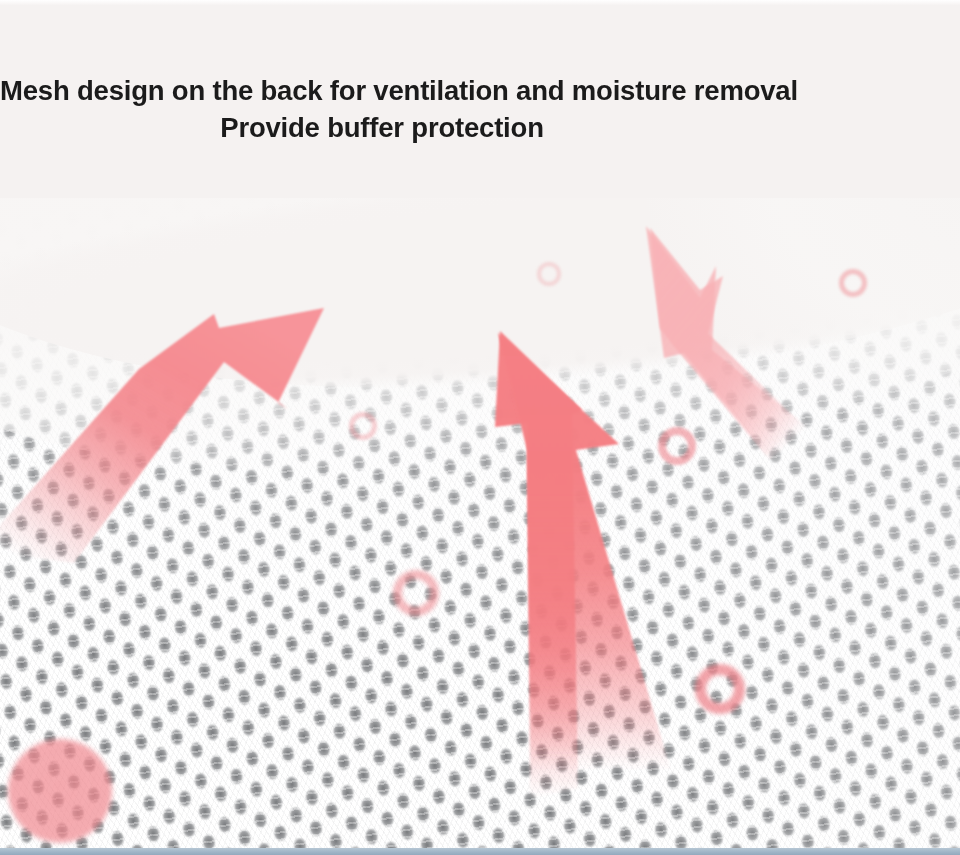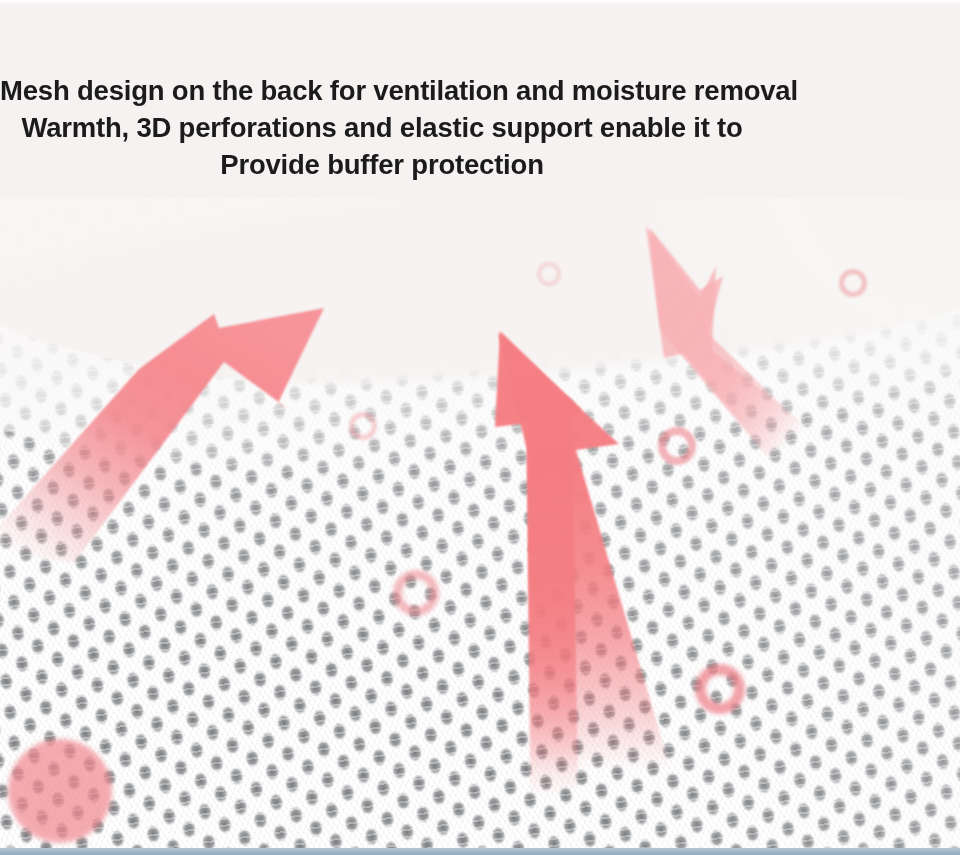--- a/index.html
+++ b/index.html
@@ -249,18 +249,17 @@
         <g>
           <path filter="url(#soft)" fill="url(#gradRight)" d="M 650,30 L 700,92 L 723,78 L 707,140 L 692,120 L 800,224 L 766,258 L 672,146 L 660,130 Z"></path>
           <path filter="url(#soft)" fill="url(#gradRight)" d="M 646,28 L 700,100 L 716,68 L 712,152 L 806,228 L 770,262 L 684,155 L 664,160 Z"></path>
         </g>
       </svg>
     </div>
   </div>
 
   <div class="headline">
     <span class="ln ln1">Mesh design on the back for ventilation and moisture removal</span>
-    <span class="ln ln2">Warmth, 3D perforations and elastic support enable it to</span>
     <span class="ln ln3">Provide buffer protection</span>
   </div>
 
   <div class="bottom-strip"></div>
 </div>
 
 </body></html>

